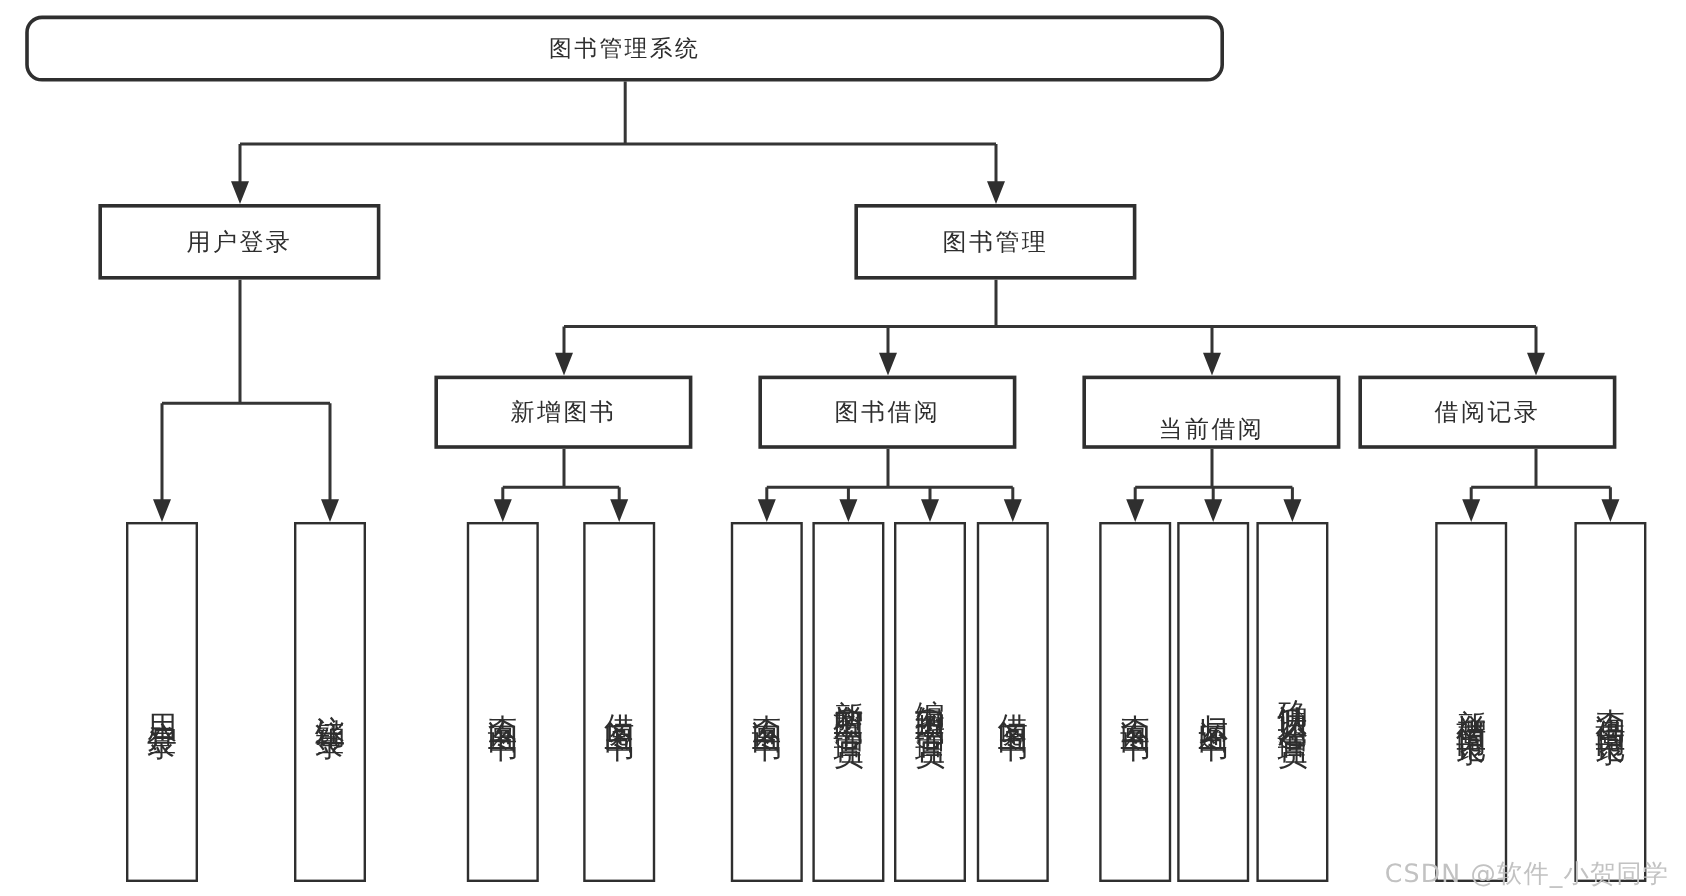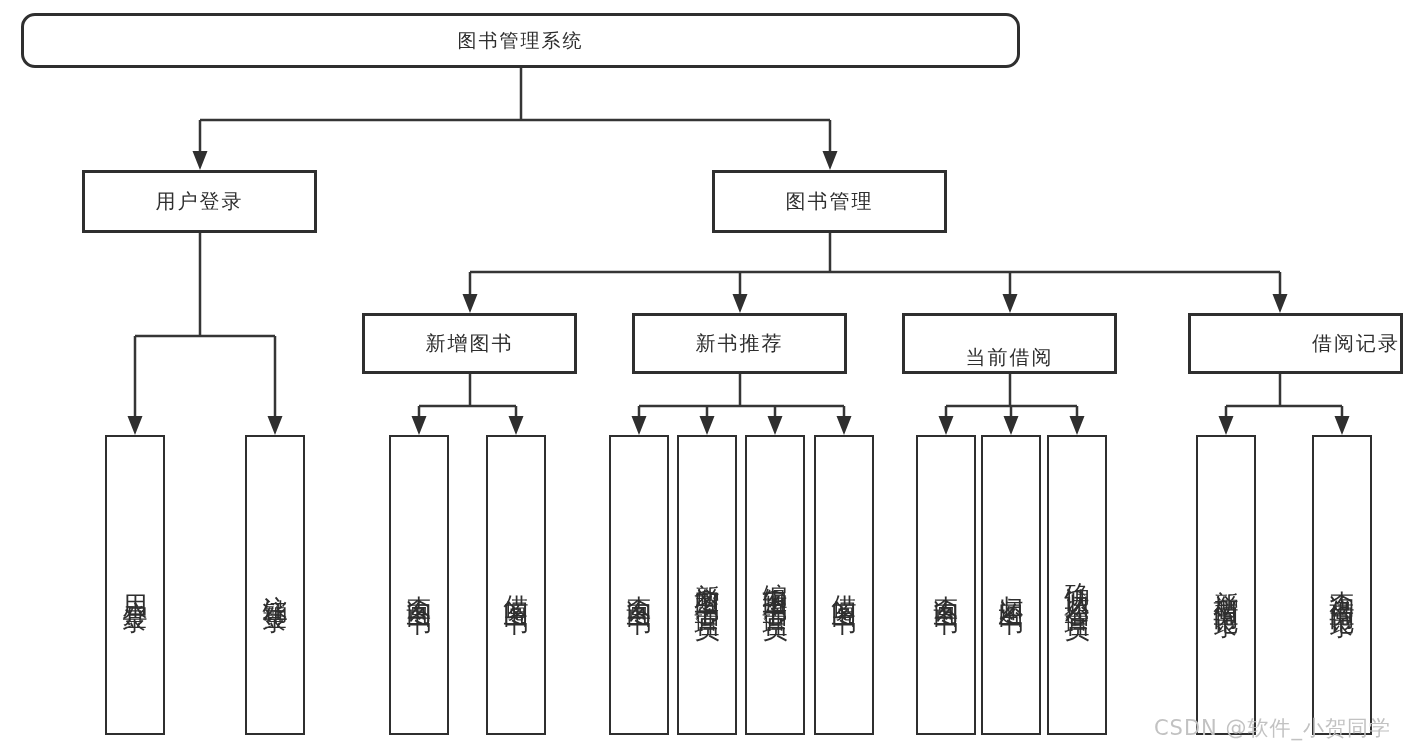--- a/index.html
+++ b/index.html
@@ -42,21 +42,21 @@
     text-orientation: mixed;
     font-size: 25px;
     letter-spacing: 5px;
     line-height: 1;
   }
   #n-user-login     { left: 82px; }
   #n-book-mgmt      { left: 712px; justify-content: center; }
   #n-new-book       { left: 362px; }
   #n-book-borrow    { left: 632px; }
   #n-current-borrow { left: 902px; align-items: flex-end; }
-  #n-borrow-record  { left: 1188px; justify-content: flex-end; }
+  #n-borrow-record  { left: 1132px; }
   #l-ul-0 { left: 105px; }  #l-ul-1 { left: 245px; }
   #l-nb-0 { left: 389px; }  #l-nb-1 { left: 486px; }
   #l-bb-0 { left: 609px; }  #l-bb-1 { left: 677px; }
   #l-bb-2 { left: 745px; }  #l-bb-3 { left: 814px; }
   #l-cb-0 { left: 916px; }  #l-cb-1 { left: 981px; }  #l-cb-2 { left: 1047px; }
   #l-br-0 { left: 1196px; } #l-br-1 { left: 1312px; }
   #watermark {
     position: absolute;
     right: 14px;
     bottom: 5px;
@@ -106,21 +106,21 @@
     <span>用户登录</span>
   </div>
   <div class="node lvl2" id="n-book-mgmt">
     <span>图书管理</span>
   </div>
 
   <div class="node lvl3" id="n-new-book">
     <span>新增图书</span>
   </div>
   <div class="node lvl3" id="n-book-borrow">
-    <span>新书推荐</span>
+    <span>图书借阅</span>
   </div>
   <div class="node lvl3" id="n-current-borrow">
     <span>当前借阅</span>
   </div>
   <div class="node lvl3" id="n-borrow-record">
     <span>借阅记录</span>
   </div>
 
   <div class="node leaf" id="l-ul-0">
     <span class="vtxt">用户登录</span>

